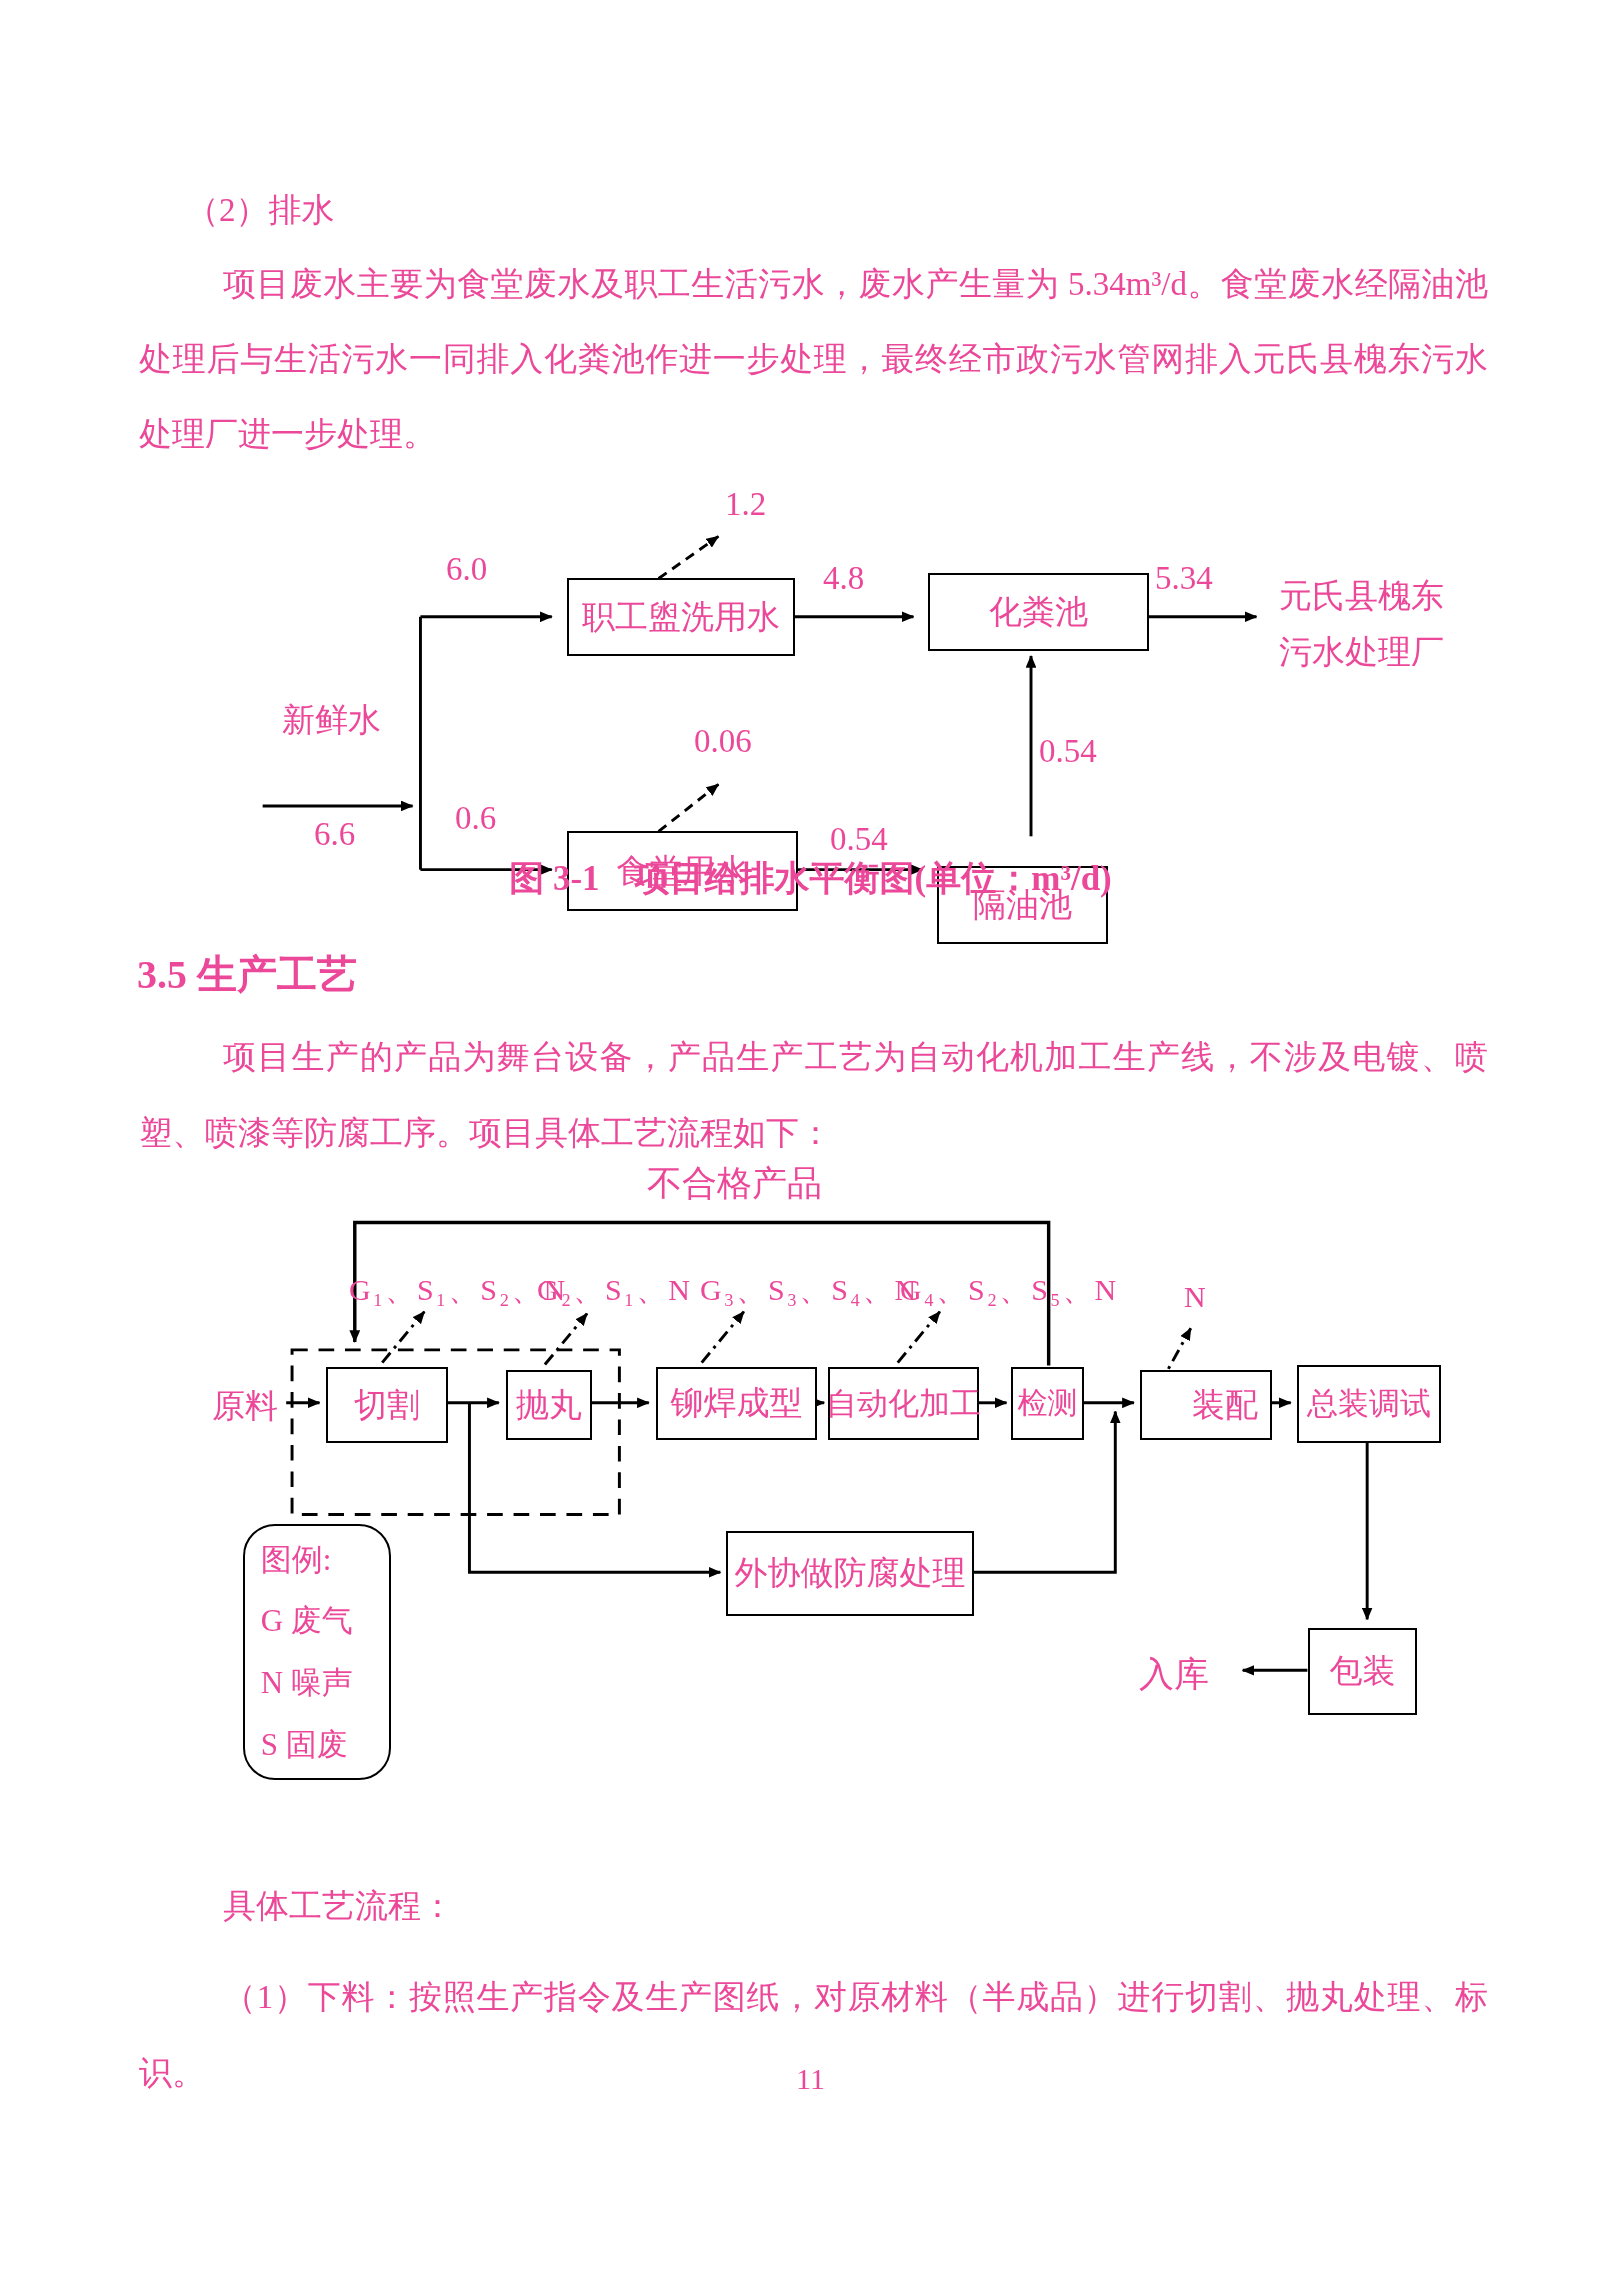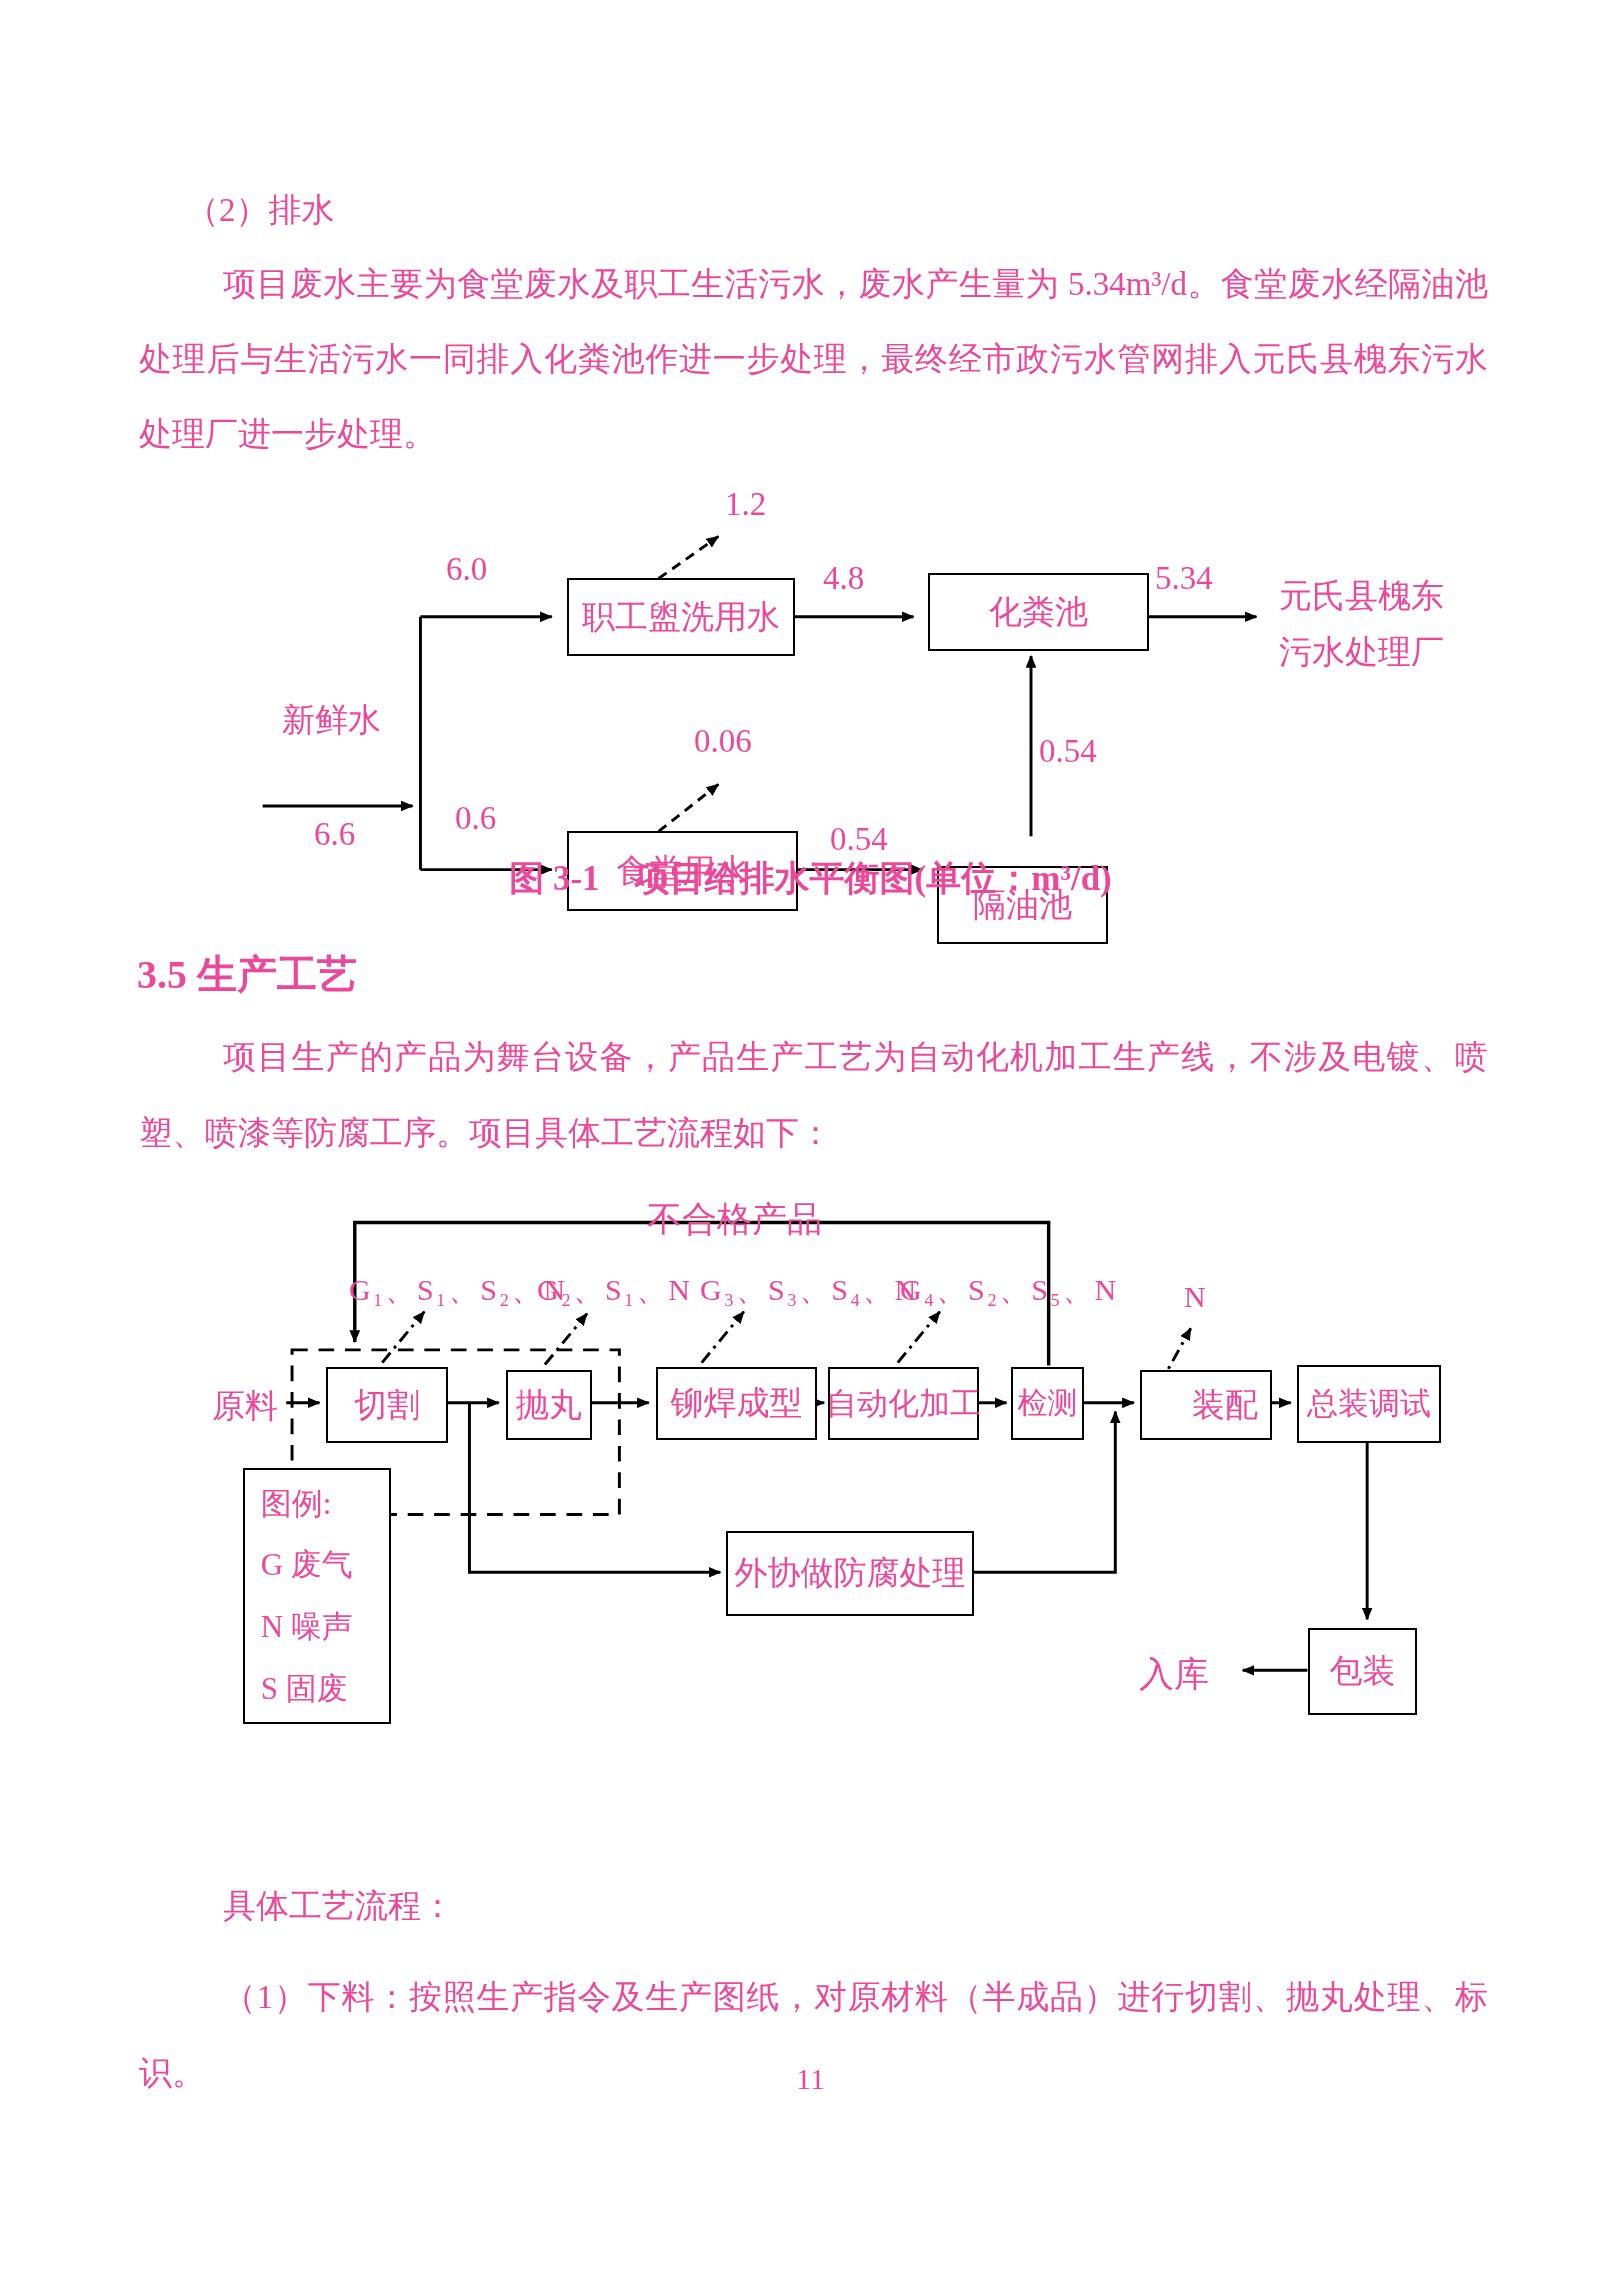--- a/index.html
+++ b/index.html
@@ -104,21 +104,21 @@
     <div>元氏县槐东</div>
     <div>污水处理厂</div>
   </div>
 
   <div class="cap" style="top:855px;">图 3-1　项目给排水平衡图(单位：m³/d)</div>
 
   <div class="h2" style="top:947px;">3.5 生产工艺</div>
 
   <div class="para" style="top:1019px;line-height:76px;">项目生产的产品为舞台设备，产品生产工艺为自动化机加工生产线，不涉及电镀、喷塑、喷漆等防腐工序。项目具体工艺流程如下：</div>
 
-  <div class="lbl" style="left:647px;top:1160px;font-size:35px;margin-top:36px;">不合格产品</div>
+  <div class="lbl" style="left:647px;top:1160px;font-size:35px;">不合格产品</div>
 
   <div class="emis" style="left:349px;top:1270px;">G₁、S₁、S₂、N</div>
   <div class="emis" style="left:537px;top:1270px;">G₂、S₁、N</div>
   <div class="emis" style="left:700px;top:1270px;">G₃、S₃、S₄、N</div>
   <div class="emis" style="left:900px;top:1270px;">G₄、S₂、S₅、N</div>
   <div class="emis" style="left:1184px;top:1280px;">N</div>
 
   <div class="lbl" style="left:212px;top:1384px;">原料</div>
 
   <div class="bx" style="left:326px;top:1367px;width:118px;height:72px;">
@@ -144,21 +144,21 @@
   </div>
   <div class="bx" style="left:726px;top:1531px;width:244px;height:81px;">
     <span>外协做防腐处理</span>
   </div>
   <div class="bx" style="left:1308px;top:1628px;width:105px;height:83px;">
     <span>包装</span>
   </div>
 
   <div class="lbl" style="left:1139px;top:1651px;font-size:35px;">入库</div>
 
-  <div class="bx" style="left:243px;top:1468px;width:144px;height:252px;">
+  <div class="bx" style="left:243px;top:1524px;width:144px;height:252px;border-radius:32px;">
     <div class="legend-item" style="top:12.7px;">图例:</div>
     <div class="legend-item" style="top:74px;">G 废气</div>
     <div class="legend-item" style="top:136px;">N 噪声</div>
     <div class="legend-item" style="top:198px;">S 固废</div>
   </div>
 
 
   <div class="lbl" style="left:223px;top:1884px;">具体工艺流程：</div>
 
   <div class="para" style="top:1959px;line-height:76px;">（1）下料：按照生产指令及生产图纸，对原材料（半成品）进行切割、抛丸处理、标识。</div>

